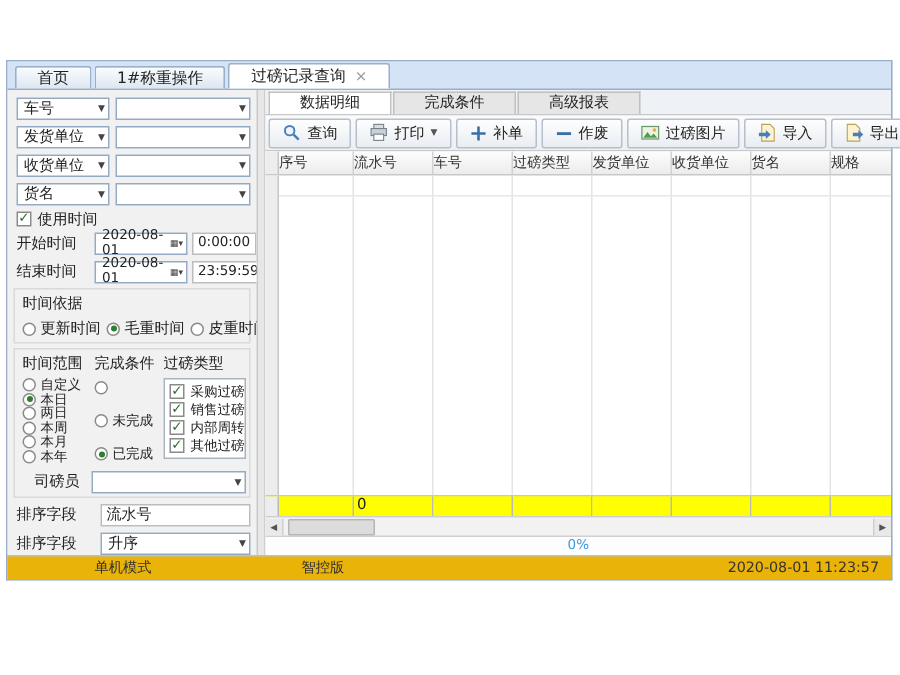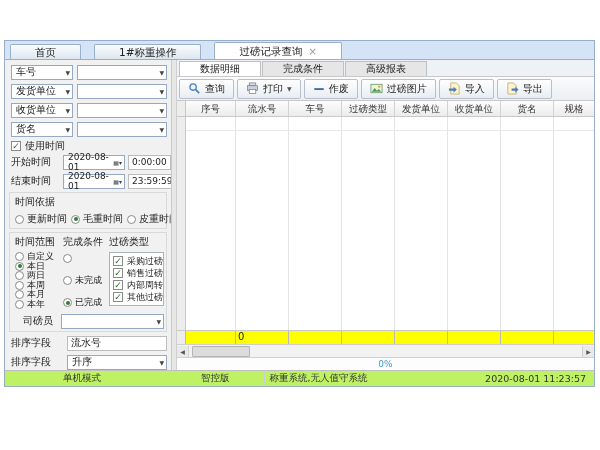--- a/index.html
+++ b/index.html
@@ -4,23 +4,23 @@
 <style>
   html,body{margin:0;padding:0;}
   body{width:600px;height:450px;background:#fff;position:relative;overflow:hidden;
        font-family:"DejaVu Sans","Liberation Sans",sans-serif;color:#222;}
   .app{position:absolute;left:4px;top:40px;width:591px;height:347px;background:#d8e5f4;
        border:1px solid #98aec8;box-sizing:border-box;display:flex;flex-direction:column;}
 
   
   .tabstrip{height:18px;background:#d4e3f5;display:flex;align-items:flex-end;padding-left:5px;
             border-bottom:1px solid #9ab0c8;flex:none;}
-  .tab{height:14px;line-height:14px;padding:0 24px;font-size:10.5px;white-space:nowrap;
+  .tab{height:14px;line-height:14px;padding:0 14px;font-size:10.5px;white-space:nowrap;
        background:linear-gradient(#fafcfe,#dde6f0);border:1px solid #9ab0c8;border-bottom:none;
-       border-radius:2px 2px 0 0;margin-right:13px;}
+       border-radius:2px 2px 0 0;margin-right:2px;}
   .tab.active{background:#fff;height:16px;line-height:16px;}
   .tab .close{color:#999;margin-left:6px;font-size:10px;}
 
   .main{flex:1;display:flex;min-height:0;}
 
   
   .left-panel{width:167px;flex:none;background:#f1f1f1;border-right:1px solid #c9c9c9;
               overflow:hidden;font-size:10px;padding-top:4px;box-sizing:border-box;}
   .frow{display:flex;align-items:center;margin:0 4px 3px 6px;height:16px;}
   .lab{flex:none;}
@@ -57,21 +57,21 @@
   .tbtn{display:flex;align-items:center;gap:4px;height:18px;padding:0 8px;white-space:nowrap;
         background:linear-gradient(#fefefe,#e9edf2);border:1px solid #b6c0cc;border-radius:2px;
         font-size:10px;}
   .tbtn .dd{font-size:6px;color:#555;}
   .tbtn svg{flex:none;}
 
   .grid{flex:1;position:relative;display:flex;flex-direction:column;background:#fff;min-height:0;
         border-bottom:1px solid #cfcfcf;}
   .ghead{display:flex;height:15px;flex:none;background:linear-gradient(#fdfdfd,#ececec);
          border-bottom:1px solid #c8c8c8;}
-  .gh{border-right:1px solid #d2d2d2;font-size:9.5px;color:#333;text-align:center;
+  .gh{border-right:1px solid #d2d2d2;font-size:9.5px;color:#333;
       line-height:15px;box-sizing:border-box;flex:none;overflow:hidden;white-space:nowrap;}
   .sel-col{width:9px;flex:none;background:#ededed;border-right:1px solid #c8c8c8;box-sizing:border-box;}
   .gbody{flex:1;display:flex;position:relative;min-height:0;}
   .gcol{border-right:1px solid #e4e4e4;box-sizing:border-box;flex:none;}
   .rowline{position:absolute;left:9px;right:0;top:13px;height:1px;background:#e8e8e8;}
   .gsummary{display:flex;height:13px;flex:none;background:#ffff00;border-top:1px solid #c8c8c8;}
   .gs{border-right:1px solid #b9b9b9;font-size:10px;line-height:12px;padding-left:2px;
       box-sizing:border-box;flex:none;overflow:hidden;background:#ffff00;}
   .gs.selc{background:#ededed;}
   .c1{width:50px;} .c2{width:53px;} .c3{width:53px;} .c4{width:53px;}
@@ -81,21 +81,21 @@
            display:flex;align-items:center;}
   .harr{width:11px;height:11px;flex:none;font-size:6px;text-align:center;line-height:11px;
         color:#555;background:#e9e9e9;border-right:1px solid #cfcfcf;}
   .harr.right{border-right:none;border-left:1px solid #cfcfcf;margin-left:auto;}
   .hthumb{width:56px;height:9px;flex:none;background:#dcdcdc;border:1px solid #b5b5b5;
           margin-left:3px;border-radius:1px;}
   .progress{height:12px;flex:none;background:#fdfdfd;text-align:center;font-size:9px;
             color:#3b99e0;line-height:12px;}
 
   
-  .statusbar{height:15px;flex:none;background:#bef264;border-top:1px solid #bfbfbf;
+  .statusbar{height:15px;flex:none;background:#eab308;border-top:1px solid #bfbfbf;
              display:flex;align-items:center;font-size:9.5px;color:#333;white-space:nowrap;}
   .s-mode{margin-left:58px;}
   .s-edition{margin-left:100px;font-family:Liberation Serif, serif;}
   .s-system{margin-left:34px;border-left:1px solid #d0d0d0;padding-left:5px;}
   .s-time{margin-left:auto;margin-right:8px;}
 </style>
 </head>
 <body>
 
 <div class="app">
@@ -319,20 +319,26 @@
           <svg width="13" height="13" viewBox="0 0 14 14">
               <rect x="3.5" y="1" width="7" height="3" fill="#d7dde3" stroke="#7a828c" stroke-width="0.8"></rect>
               <rect x="1.5" y="4" width="11" height="5" fill="#c9d2da" stroke="#7a828c" stroke-width="0.8"></rect>
               <rect x="3.5" y="8" width="7" height="4.5" fill="#fff" stroke="#7a828c" stroke-width="0.8"></rect>
             </svg>
           <span>打印</span>
           <span class="dd">▼</span>
         </div>
         <div class="tbtn">
           <svg width="12" height="12" viewBox="0 0 14 14">
+              <path d="M6 1.5h2v4.5h4.5v2H8v4.5H6V8H1.5V6H6z" fill="#3a6ea5"></path>
+            </svg>
+          <span>补单</span>
+        </div>
+        <div class="tbtn">
+          <svg width="12" height="12" viewBox="0 0 14 14">
               <rect x="1.5" y="6" width="11" height="2.2" fill="#3a6ea5"></rect>
             </svg>
           <span>作废</span>
         </div>
         <div class="tbtn">
           <svg width="13" height="13" viewBox="0 0 14 14">
               <rect x="1" y="2.5" width="12" height="9" fill="#eaf4e0" stroke="#6d9b6d" stroke-width="0.9"></rect>
               <path d="M2 10.5l3-4 2.5 3 2-2 2.5 3z" fill="#4f9e4f"></path>
               <circle cx="10" cy="5" r="1.3" fill="#f0a640"></circle>
             </svg>
@@ -399,16 +405,15 @@
         <div class="harr right">▶</div>
       </div>
 
       <div class="progress">0%</div>
     </div>
   </div>
 
   <div class="statusbar">
     <span class="s-mode">单机模式</span>
     <span class="s-edition">智控版</span>
-    <span class="s-system">称重系统,无人值守系统</span>
     <span class="s-time">2020-08-01 11:23:57</span>
   </div>
 </div>
 
 </body></html>

